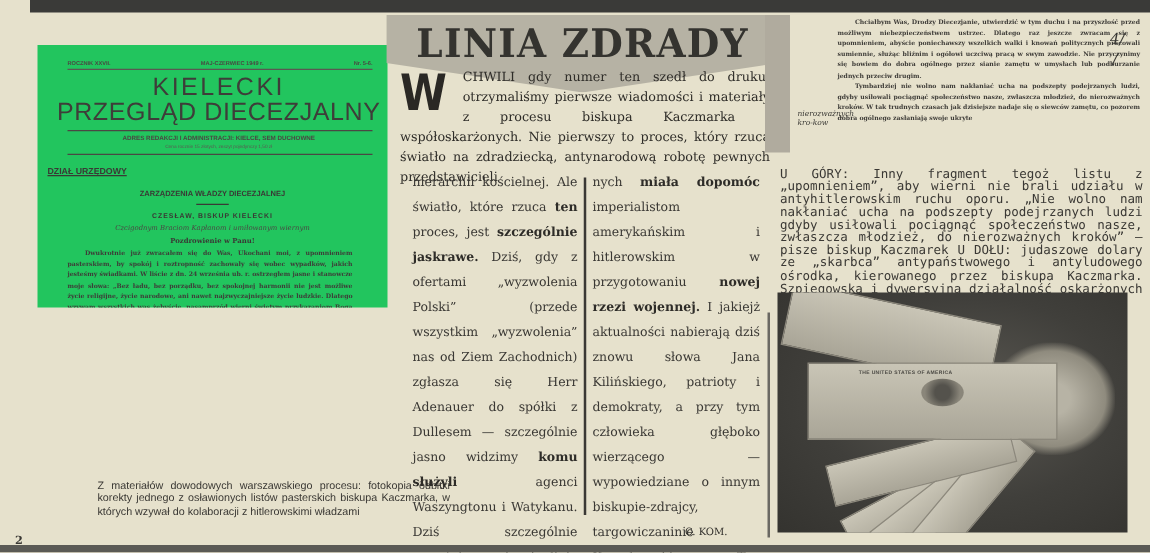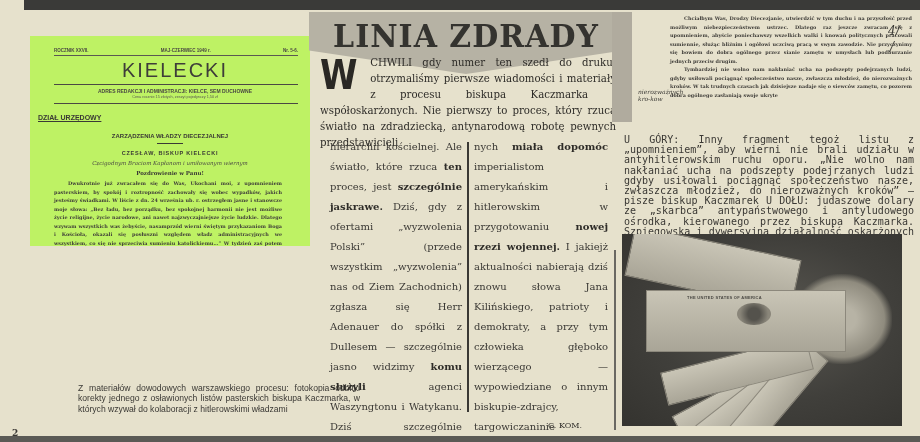--- a/index.html
+++ b/index.html
@@ -15,21 +15,21 @@
       background: #3a3a38;
     }
     .bottom-bar {
       position: absolute; left: 0; top: 436px; width: 920px; height: 6px;
       background: #5b5a55;
     }
 
     
     .doc-left {
       position: absolute; left: 30px; top: 36px; width: 280px; height: 210px;
-      background: #bef264;
+      background: #22c55e;
       overflow: hidden;
     }
     .doc-left .masthead-row {
       display: flex; justify-content: space-between;
       font-family: "Liberation Sans", sans-serif; font-weight: bold;
       font-size: 4.5px; color: #4a4843;
       margin: 12px 12px 0 24px;
       border-bottom: 1px solid #5a5852; padding-bottom: 2px;
     }
     .doc-left .mast-title {
@@ -168,20 +168,21 @@
 
 <div class="top-bar"></div>
 
 <div class="doc-left">
   <div class="masthead-row">
     <span>ROCZNIK XXVII.</span>
     <span>MAJ-CZERWIEC 1949 r.</span>
     <span>Nr. 5-6.</span>
   </div>
   <div class="mast-title t1">KIELECKI</div>
+  <div class="mast-title">PRZEGLĄD DIECEZJALNY</div>
   <div class="rule"></div>
   <div class="addr">ADRES REDAKCJI I ADMINISTRACJI: KIELCE, SEM DUCHOWNE</div>
   <div class="price">Cena rocznie 15 złotych, zeszyt pojedynczy 1,50 zł</div>
   <div class="rule"></div>
   <div class="section-label">DZIAŁ URZĘDOWY</div>
   <div class="decree-title">ZARZĄDZENIA WŁADZY DIECEZJALNEJ</div>
   <div class="short-rule"></div>
   <div class="bishop">CZESŁAW, BISKUP KIELECKI</div>
   <div class="greeting-italic">Czcigodnym Braciom Kapłanom i umiłowanym wiernym</div>
   <div class="greeting">Pozdrowienie w Panu!</div>

